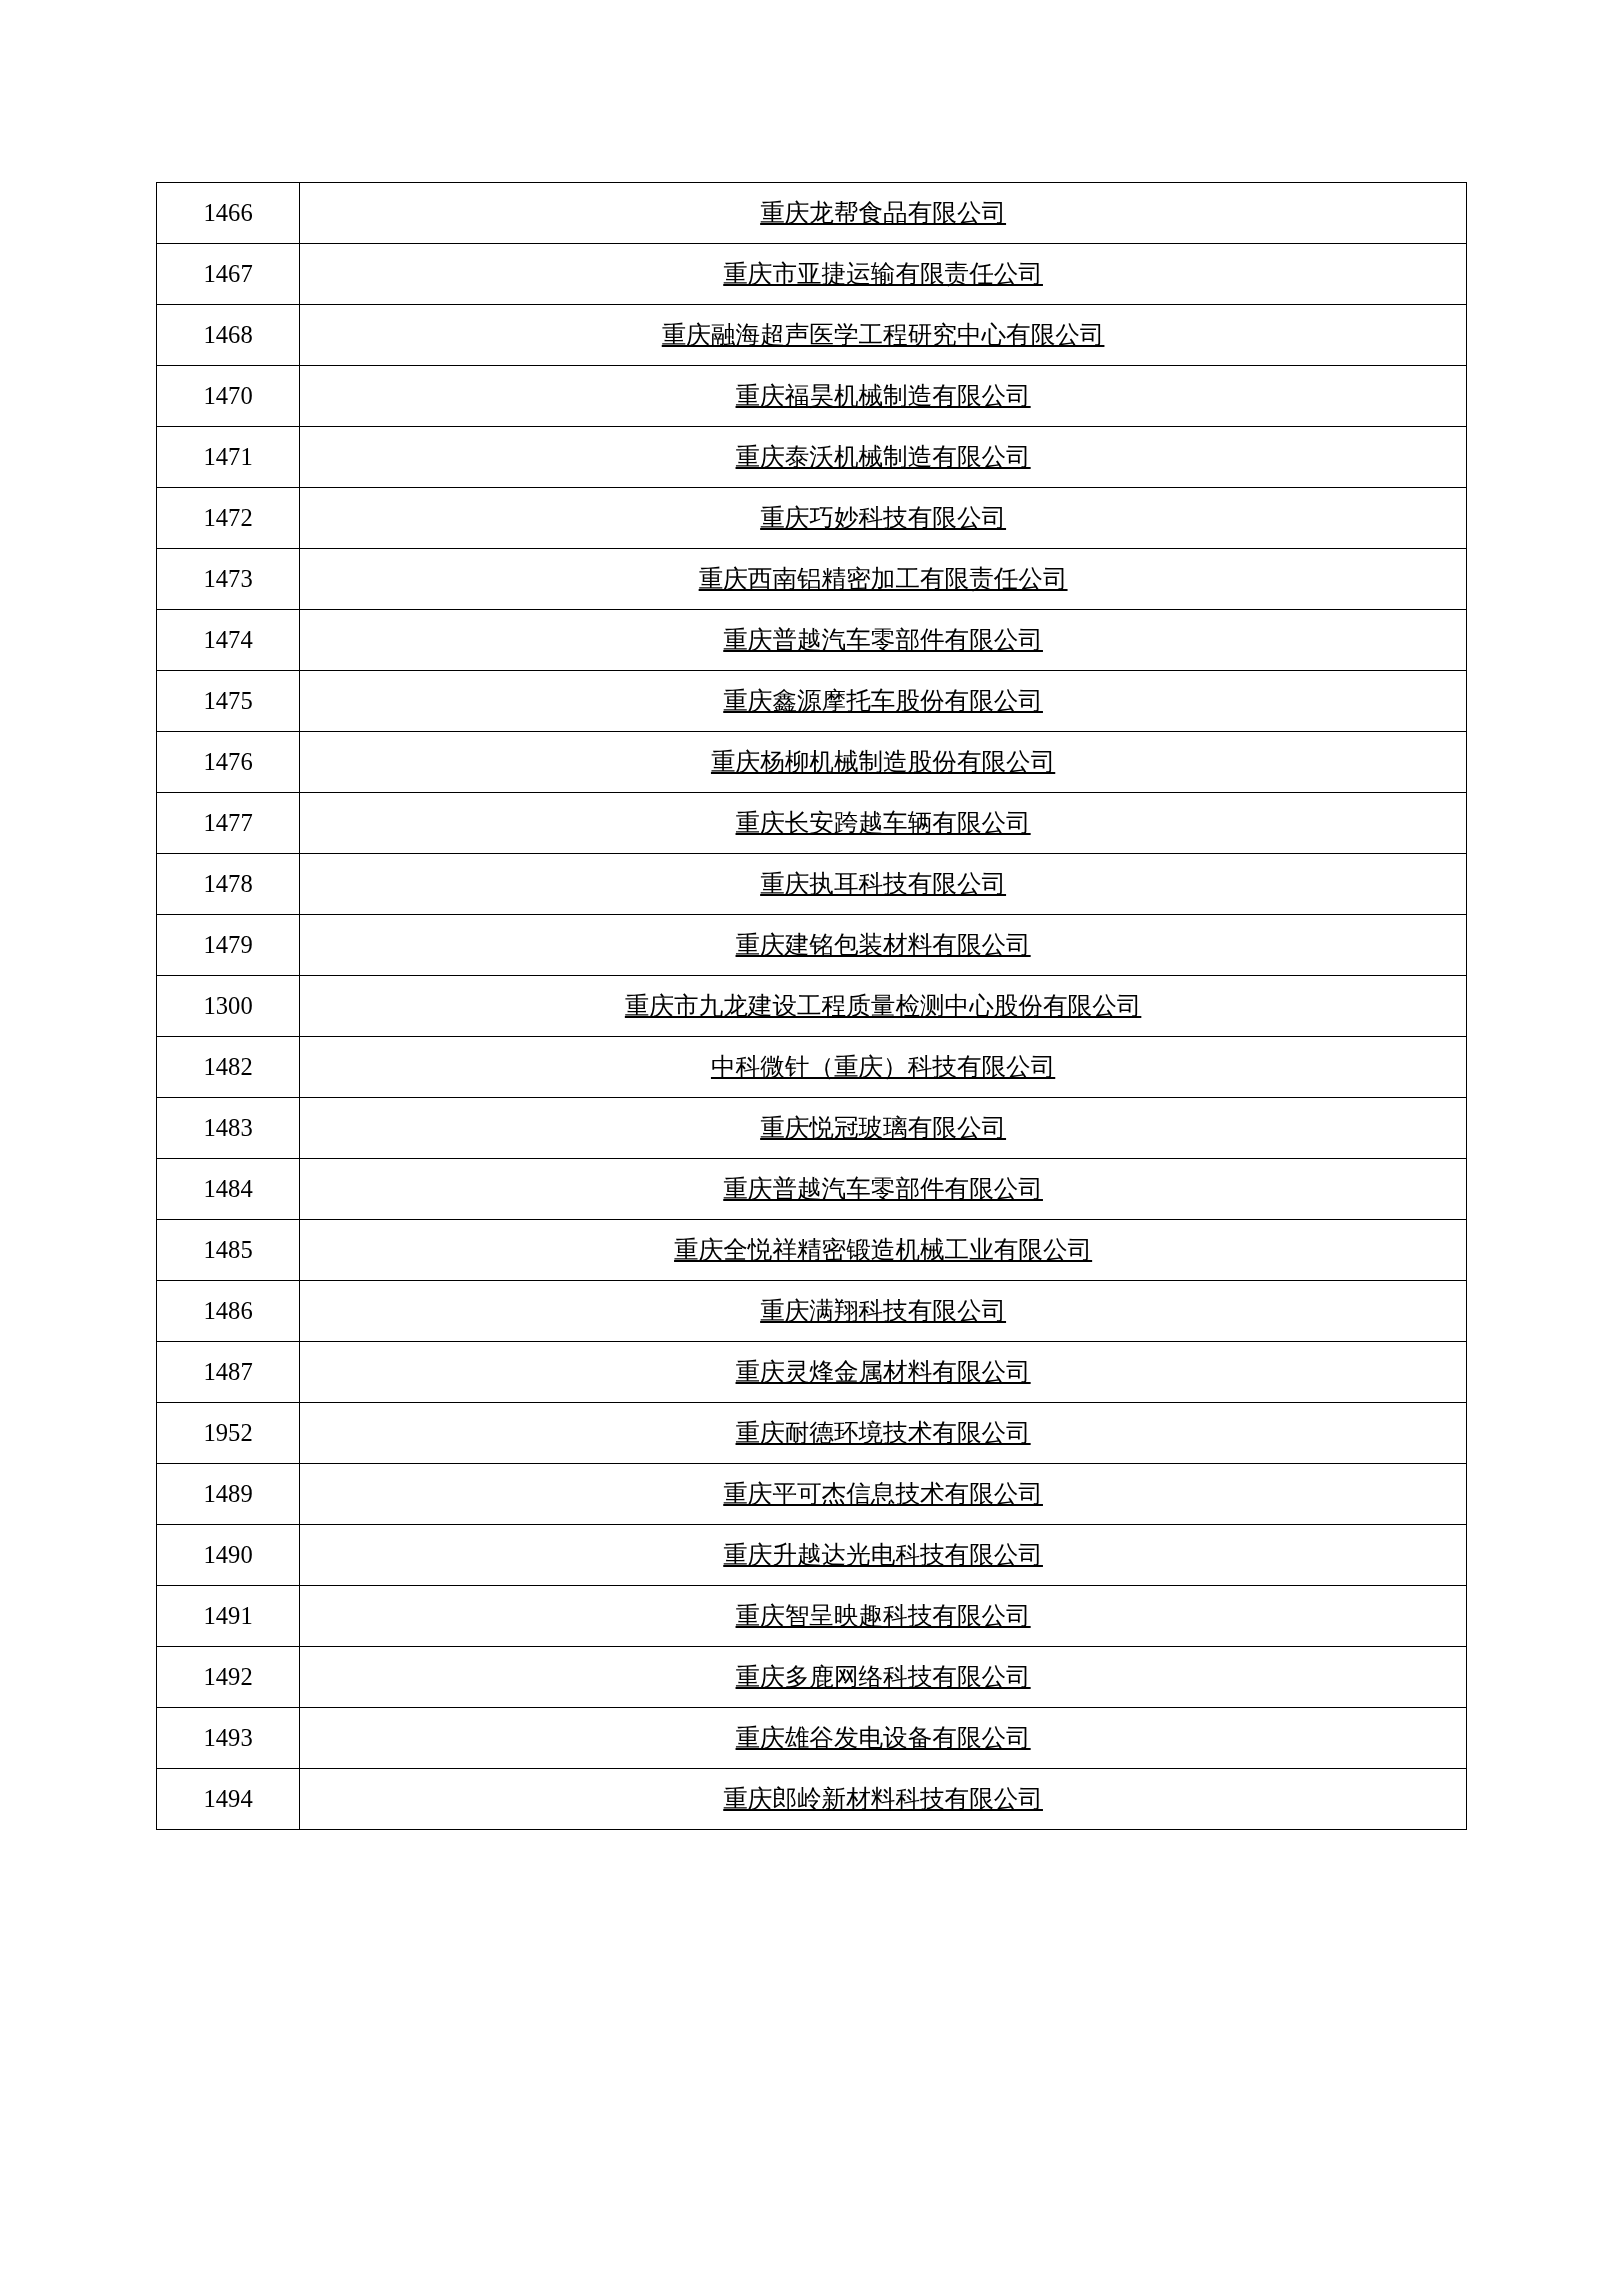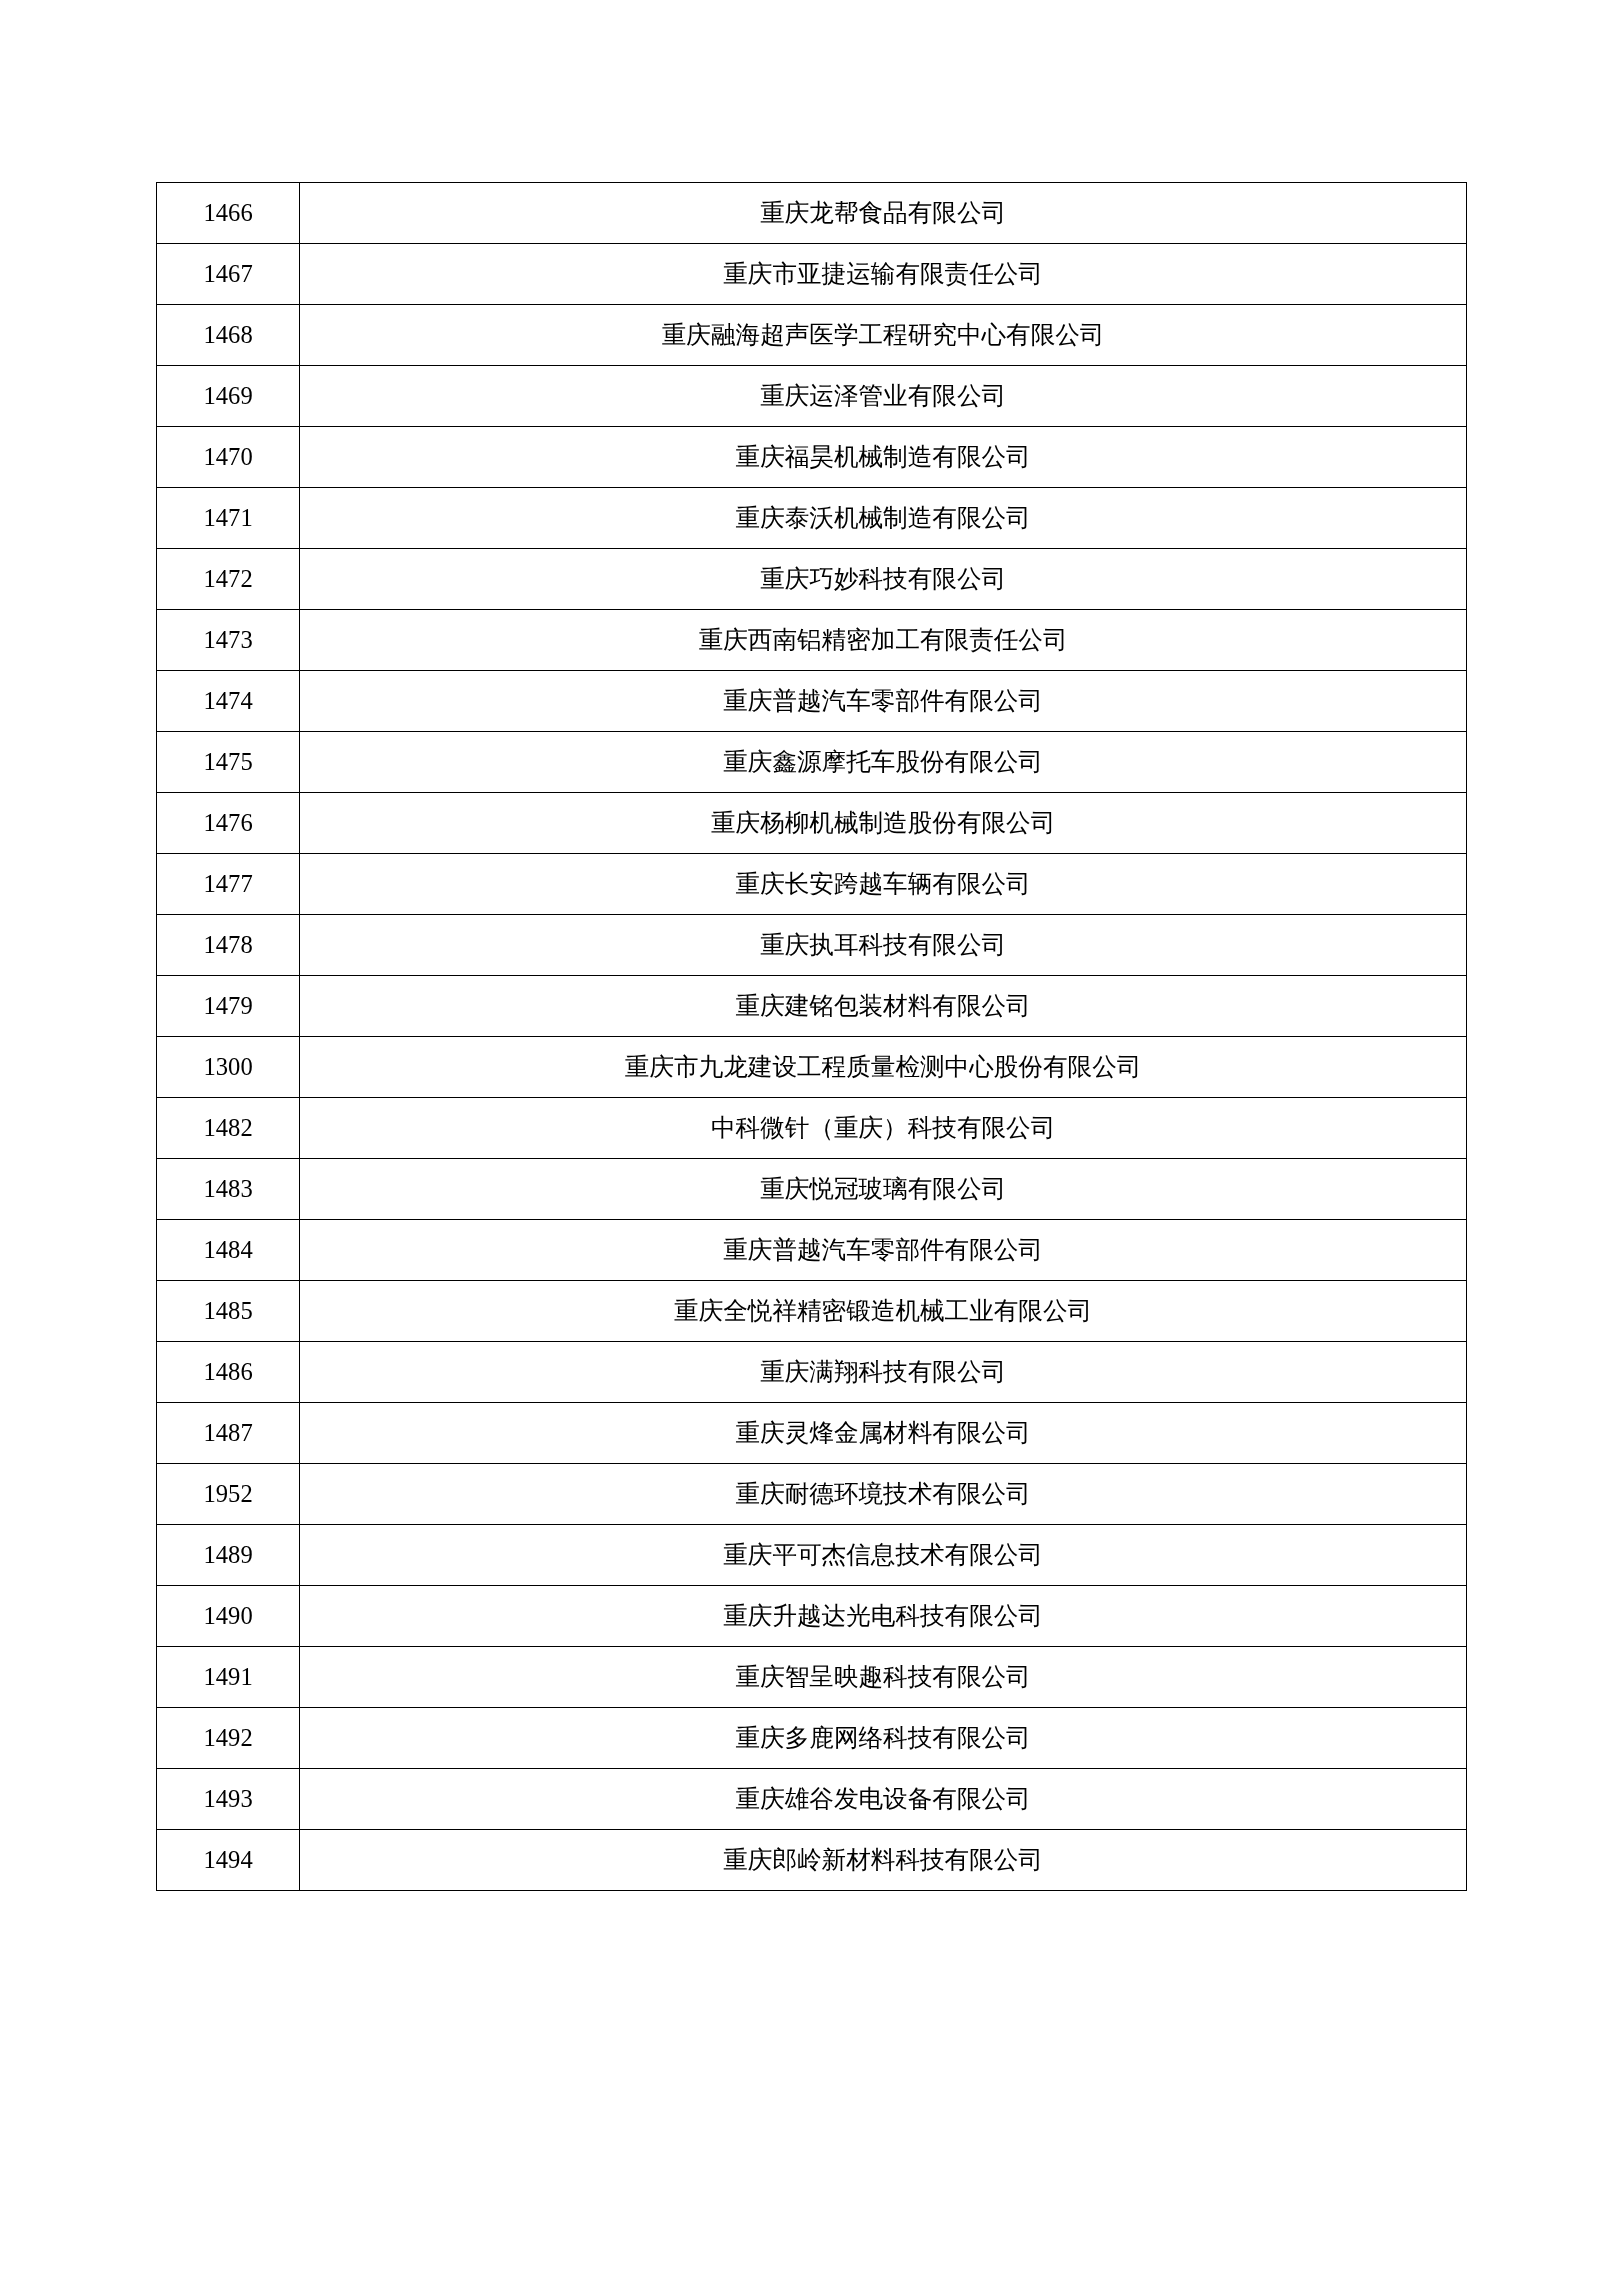--- a/index.html
+++ b/index.html
@@ -33,43 +33,40 @@
     line-height: 1.1;
     vertical-align: middle;
     font-family: "Liberation Serif", "DejaVu Serif", serif;
   }
   td.col-index {
     width: 132px;
     text-align: center;
   }
   td.col-name {
     text-align: center;
+    text-decoration: underline;
   }
 </style>
 </head>
 <body>
 
 <div class="page">
   <table class="company-table">
     <tbody>
         <tr>
           <td class="col-index">1466</td>
           <td class="col-name">重庆龙帮食品有限公司</td>
         </tr>
         <tr>
           <td class="col-index">1467</td>
           <td class="col-name">重庆市亚捷运输有限责任公司</td>
         </tr>
         <tr>
           <td class="col-index">1468</td>
           <td class="col-name">重庆融海超声医学工程研究中心有限公司</td>
-        </tr>
-        <tr>
-          <td class="col-index">1469</td>
-          <td class="col-name">重庆运泽管业有限公司</td>
         </tr>
         <tr>
           <td class="col-index">1470</td>
           <td class="col-name">重庆福昊机械制造有限公司</td>
         </tr>
         <tr>
           <td class="col-index">1471</td>
           <td class="col-name">重庆泰沃机械制造有限公司</td>
         </tr>
         <tr>

